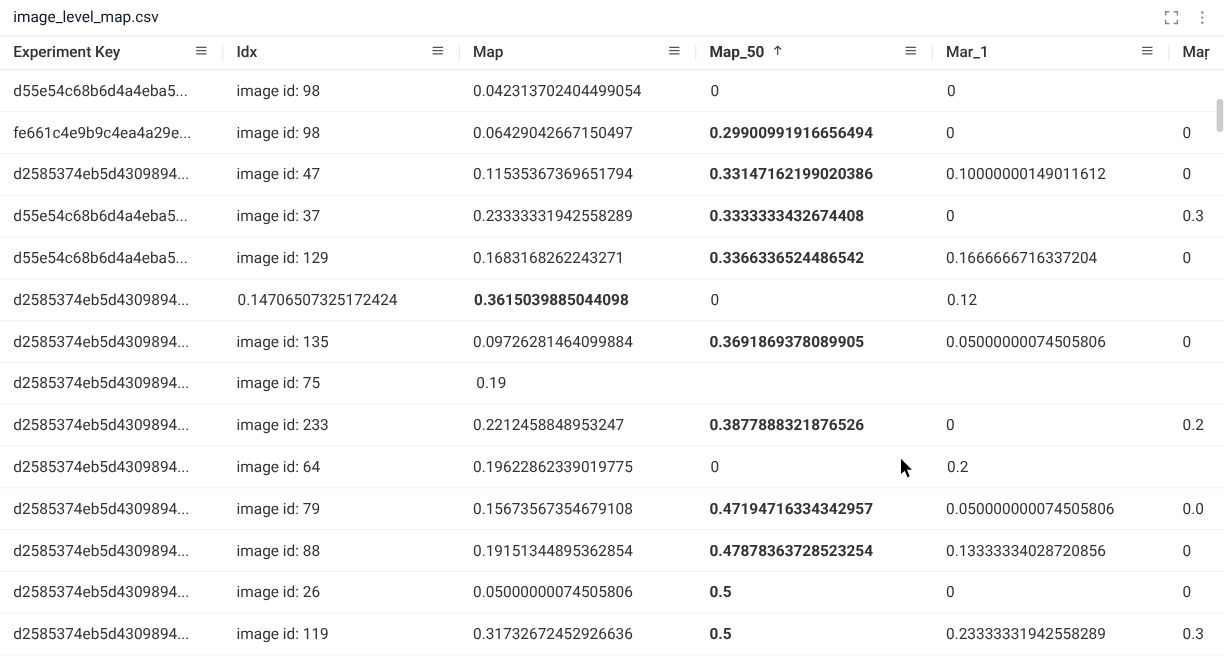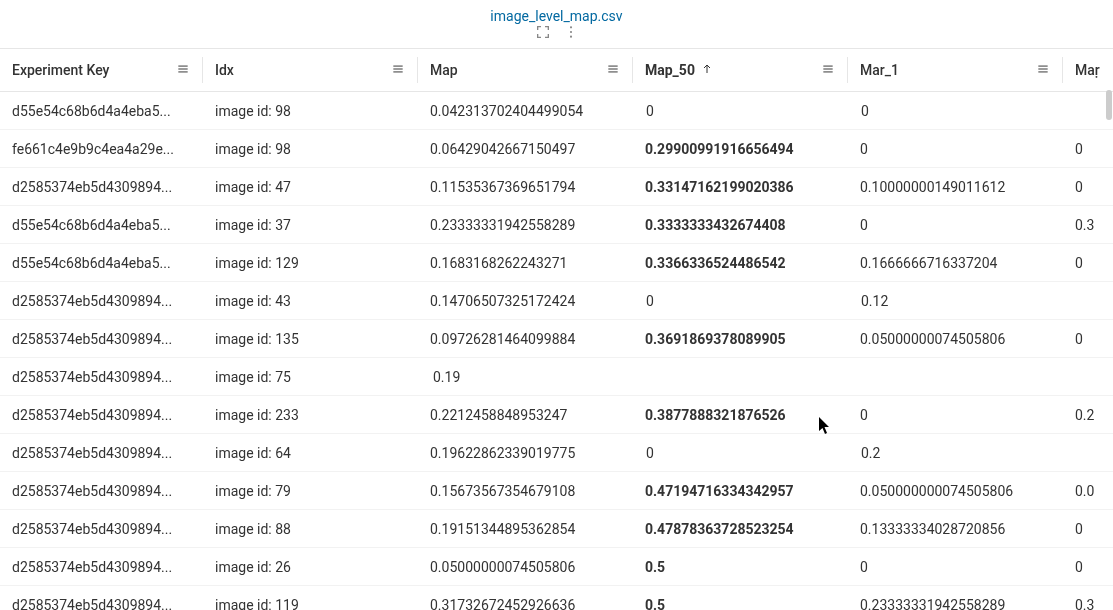--- a/index.html
+++ b/index.html
@@ -11,23 +11,22 @@
     overflow: hidden;
     width: 1113px;
     height: 610px;
     position: relative;
   }
   .titlebar {
     display: flex;
     align-items: center;
     justify-content: space-between;
     padding: 8px 12px;
-    color: #0369a1;
+    color: #0f172a;
     font-size: 14px;
-    flex-direction: column;
   }
   .titlebar-right {
     display: flex;
     align-items: center;
     gap: 12px;
   }
   .icon-btn {
     cursor: pointer;
     color: #888;
     display: flex;
@@ -35,21 +34,21 @@
   }
   .icon-btn svg { width: 16px; height: 16px; }
   .table-wrap {
     width: 100%;
     overflow-x: hidden;
   }
   .header-row {
     display: flex;
     border-top: 1px solid #e6e6e6;
     border-bottom: 1px solid #e6e6e6;
-    height: 44px;
+    height: 32px;
     align-items: stretch;
   }
   .hcell {
     display: flex;
     align-items: center;
     padding: 0 12px;
     font-weight: 500;
     color: #333;
     position: relative;
     flex-shrink: 0;
@@ -252,24 +251,24 @@
         <div style="width: 1px; flex-shrink: 0;"></div>
         <div class="dcell c3">0.3366336524486542</div>
         <div style="width: 1px; flex-shrink: 0;"></div>
         <div class="dcell c4">0.1666666716337204</div>
         <div style="width: 1px; flex-shrink: 0;"></div>
         <div class="dcell c5">0</div>
       </div>
       <div class="data-row">
         <div class="dcell c0">d2585374eb5d4309894...</div>
         <div style="width: 1px; flex-shrink: 0;"></div>
-        <div class="dcell c1">image id: 43</div>
         <div style="width: 1px; flex-shrink: 0;"></div>
         <div class="dcell c2">0.14706507325172424</div>
         <div style="width: 1px; flex-shrink: 0;"></div>
+        <div class="dcell c3">0.3615039885044098</div>
         <div style="width: 1px; flex-shrink: 0;"></div>
         <div class="dcell c4">0</div>
         <div style="width: 1px; flex-shrink: 0;"></div>
         <div class="dcell c5">0.12</div>
       </div>
       <div class="data-row">
         <div class="dcell c0">d2585374eb5d4309894...</div>
         <div style="width: 1px; flex-shrink: 0;"></div>
         <div class="dcell c1">image id: 135</div>
         <div style="width: 1px; flex-shrink: 0;"></div>

